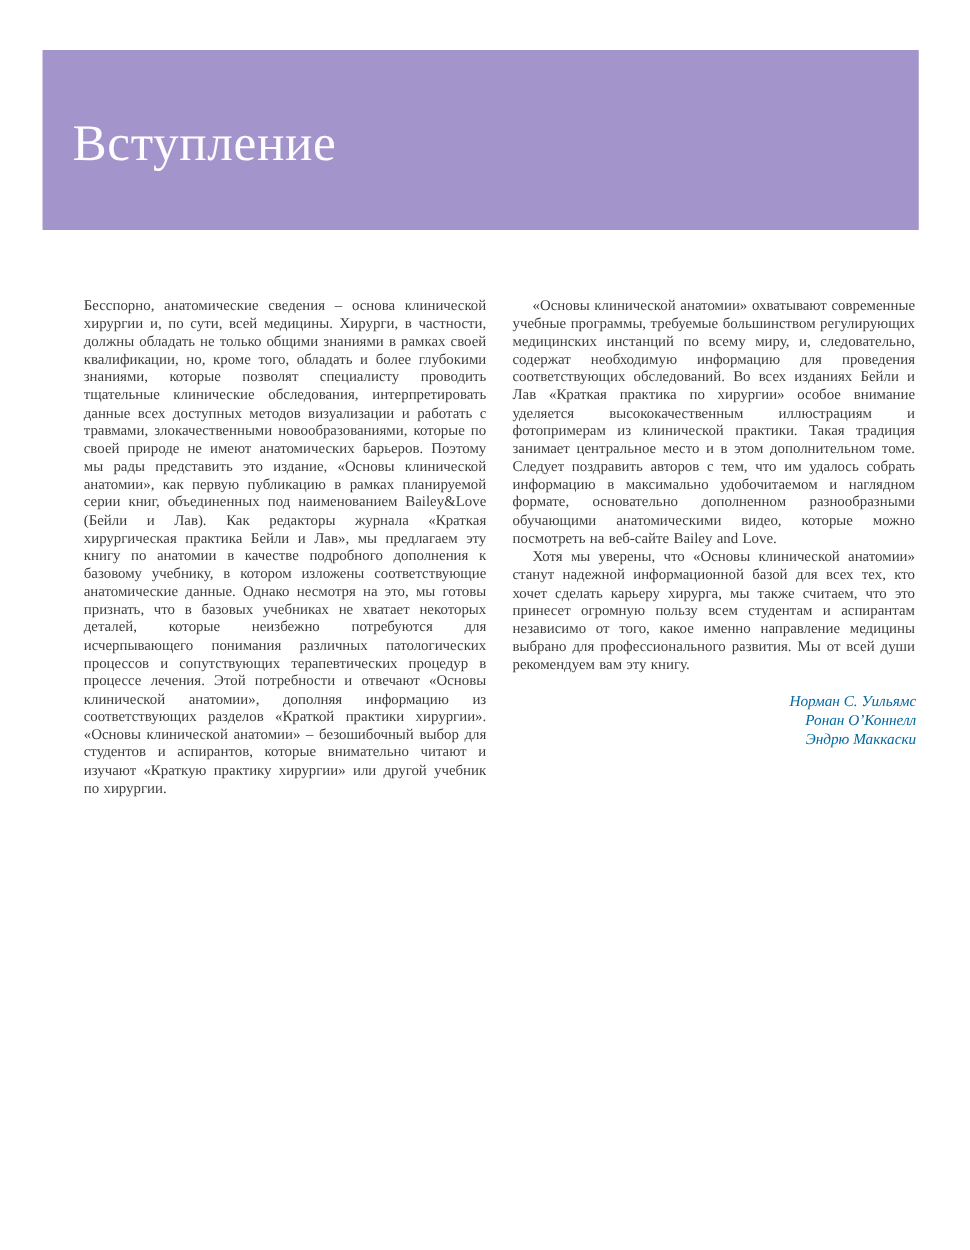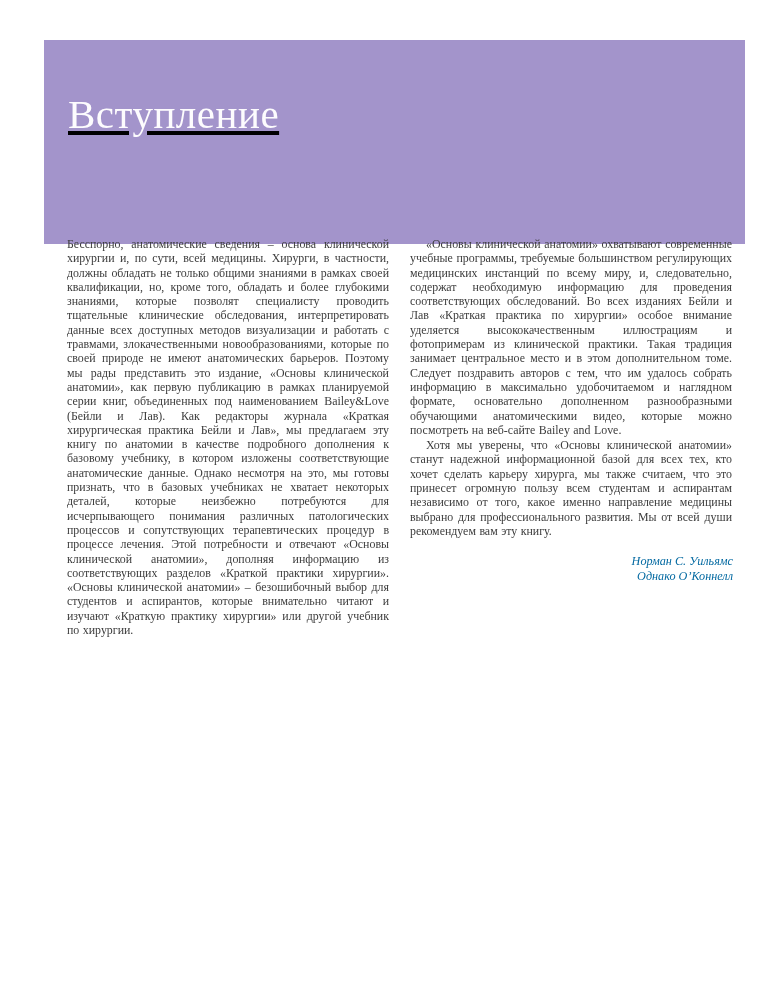--- a/index.html
+++ b/index.html
@@ -9,26 +9,25 @@
     background: #ffffff;
   }
   body {
     width: 776px;
     height: 1000px;
     position: relative;
     font-family: "Liberation Serif", "DejaVu Serif", serif;
   }
   .banner {
     position: absolute;
-    left: 44px;
+    left: 34px;
     top: 40px;
     width: 701px;
-    height: 204px;
+    height: 144px;
     background: #a394cb;
-    text-decoration: underline;
   }
   .banner .title {
     margin: 0;
     padding: 52px 0 0 24px;
     font-family: "Liberation Serif", "DejaVu Serif", serif;
     font-weight: 400;
     font-size: 41px;
     letter-spacing: 0.5px;
     color: #fdfcfe;
     line-height: 1.1;
@@ -76,16 +75,17 @@
 
 <div class="content">
   <div class="col">
     <p>Бесспорно, анатомические сведения – основа клинической хирургии и, по сути, всей медицины. Хирурги, в частности, должны обладать не только общими знаниями в рамках своей квалификации, но, кроме того, обладать и более глубокими знаниями, которые позволят специалисту проводить тщательные клинические обследования, интерпретировать данные всех доступных методов визуализации и работать с травмами, злокачественными новообразованиями, которые по своей природе не имеют анатомических барьеров. Поэтому мы рады представить это издание, «Основы клинической анатомии», как первую публикацию в рамках планируемой серии книг, объединенных под наименованием Bailey&amp;Love (Бейли и Лав). Как редакторы журнала «Краткая хирургическая практика Бейли и Лав», мы предлагаем эту книгу по анатомии в качестве подробного дополнения к базовому учебнику, в котором изложены соответствующие анатомические данные. Однако несмотря на это, мы готовы признать, что в базовых учебниках не хватает некоторых деталей, которые неизбежно потребуются для исчерпывающего понимания различных патологических процессов и сопутствующих терапевтических процедур в процессе лечения. Этой потребности и отвечают «Основы клинической анатомии», дополняя информацию из соответствующих разделов «Краткой практики хирургии». «Основы клинической анатомии» – безошибочный выбор для студентов и аспирантов, которые внимательно читают и изучают «Краткую практику хирургии» или другой учебник по хирургии.</p>
   </div>
   <div class="col">
     <p class="indent">«Основы клинической анатомии» охватывают современные учебные программы, требуемые большинством регулирующих медицинских инстанций по всему миру, и, следовательно, содержат необходимую информацию для проведения соответствующих обследований. Во всех изданиях Бейли и Лав «Краткая практика по хирургии» особое внимание уделяется высококачественным иллюстрациям и фотопримерам из клинической практики. Такая традиция занимает центральное место и в этом дополнительном томе. Следует поздравить авторов с тем, что им удалось собрать информацию в максимально удобочитаемом и наглядном формате, основательно дополненном разнообразными обучающими анатомическими видео, которые можно посмотреть на веб-сайте Bailey and Love.</p>
     <p class="indent">Хотя мы уверены, что «Основы клинической анатомии» станут надежной информационной базой для всех тех, кто хочет сделать карьеру хирурга, мы также считаем, что это принесет огромную пользу всем студентам и аспирантам независимо от того, какое именно направление медицины выбрано для профессионального развития. Мы от всей души рекомендуем вам эту книгу.</p>
     <div class="signatures">
       <div>Норман С. Уильямс</div>
-      <div>Однако О’Коннелл</div>
+      <div>Ронан О’Коннелл</div>
+      <div>Эндрю Маккаски</div>
     </div>
   </div>
 </div>
 
 </body></html>

